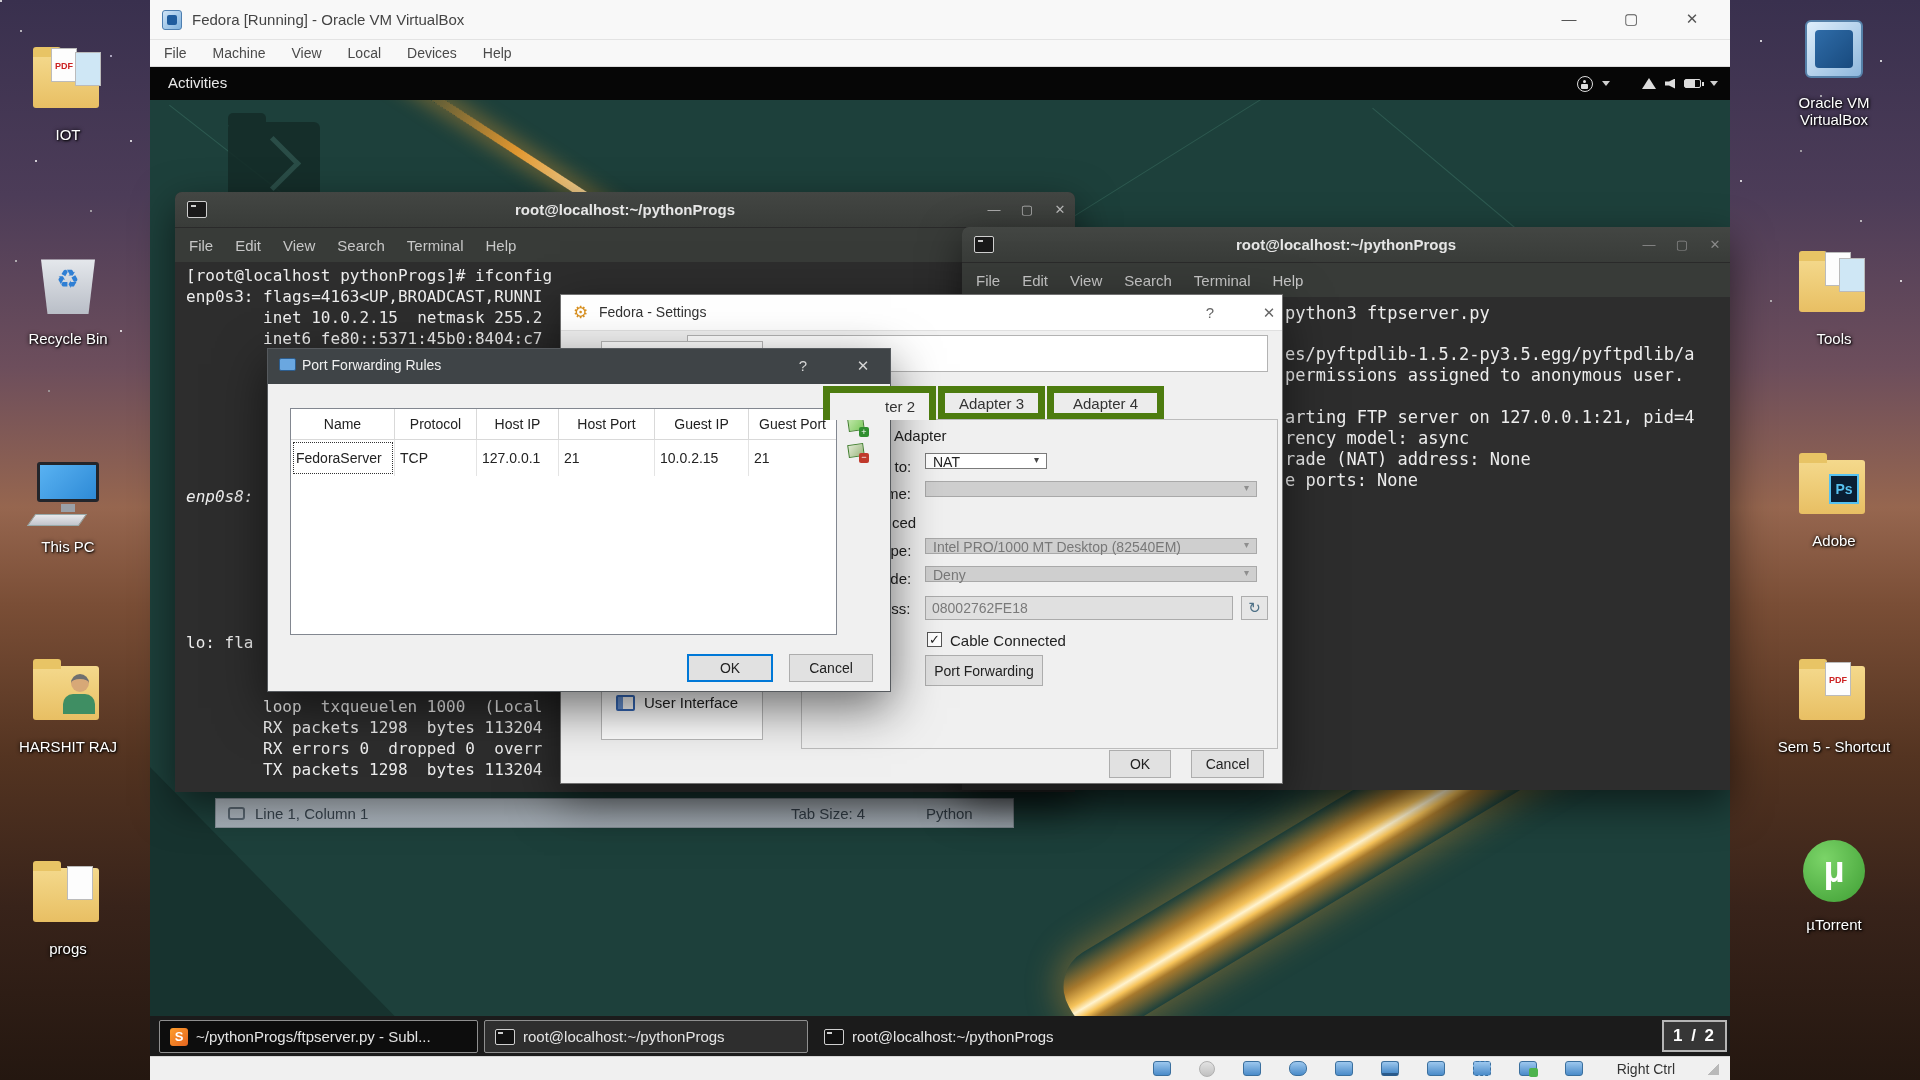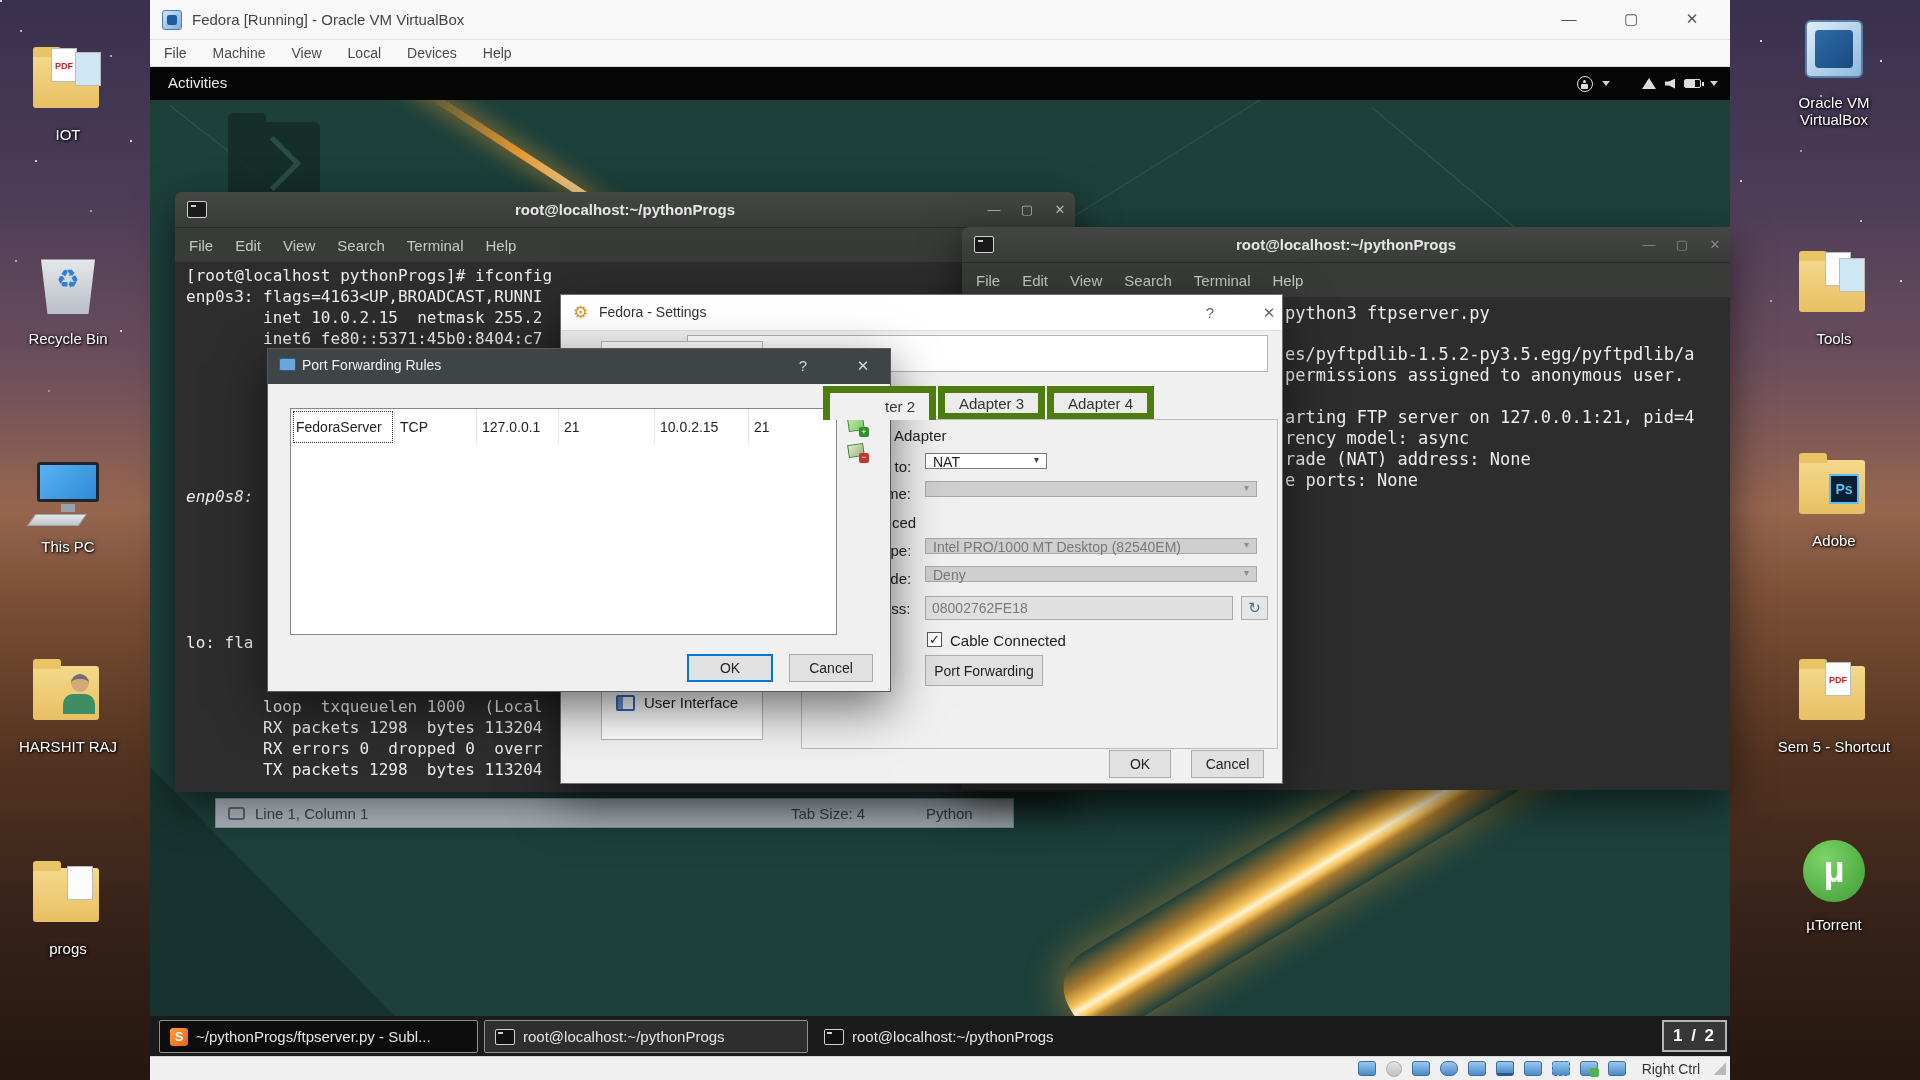--- a/index.html
+++ b/index.html
@@ -40,21 +40,21 @@
   .ps-badge { position:absolute; left:34px; top:22px; width:30px; height:30px; background:#0a1f33; border:2px solid #57c2f0; color:#57c2f0; font-size:14px; font-weight:bold; text-align:center; line-height:26px; }
 
   
   .vb-titlebar { left:150px; top:0; width:1580px; height:40px; background:#f8f8f8; border-bottom:1px solid #e3e3e3; }
   .vb-app-icon { position:absolute; left:12px; top:10px; width:20px; height:20px; background:linear-gradient(135deg,#cfe4f7,#7fb1dd); border:1px solid #4d7eb0; border-radius:3px; }
   .vb-app-icon:before { content:""; position:absolute; left:4px; top:4px; right:4px; bottom:4px; background:#1f5c9e; border-radius:2px; }
   .vb-title { position:absolute; left:42px; top:11px; font-size:15px; color:#444; }
   .vb-btn { position:absolute; top:6px; width:28px; height:26px; color:#555; font-size:15px; text-align:center; line-height:26px; }
   .vb-menubar { left:150px; top:40px; width:1580px; height:27px; background:#f8f8f8; border-bottom:1px solid #dcdcdc; display:flex; align-items:center; padding-left:14px; gap:26px; }
   .vb-menu-item { font-size:14px; color:#4a4a4a; }
-  .vb-statusbar { left:150px; top:1056px; width:1580px; height:24px; background:#f0f0f0; border-top:1px solid #d6d6d6; display:flex; justify-content:flex-end; align-items:center; gap:10px; padding-right:4px; }
+  .vb-statusbar { left:150px; top:1056px; width:1580px; height:24px; background:#f0f0f0; border-top:1px solid #d6d6d6; display:flex; justify-content:flex-end; align-items:center; gap:28px; padding-right:11px; }
   .st-icon { width:18px; height:15px; border-radius:3px; position:relative; }
   .st-blue { background:linear-gradient(180deg,#9cc7ee,#4a8bc9); border:1px solid #3a6f9e; }
   .st-gray { background:linear-gradient(180deg,#e2e2e2,#c0c0c0); border:1px solid #b0b0b0; border-radius:50%; width:16px; height:16px; }
   .st-green:after { content:""; position:absolute; right:-2px; bottom:-2px; width:9px; height:9px; background:#4db34d; border-radius:2px; }
   .st-label { font-size:14px; color:#333; margin-left:6px; }
   .grip { width:12px; height:12px; background:linear-gradient(135deg,transparent 50%,#b9b9b9 50%); margin-left:4px; }
 
   
   .vm-screen { left:150px; top:67px; width:1580px; height:989px; background:#1d403b; overflow:hidden; }
   .vm-line { position:absolute; background:#2e5a51; height:1px; }
@@ -364,21 +364,21 @@
       <span class="ui-icon"></span>
       <span>User Interface</span>
     </div>
   </div>
   <div class="tab tab-selected" style="left:262px;width:113px;">
     <span>ter 2</span>
   </div>
   <div class="tab" style="left:377px;width:107px;">
     <span>Adapter 3</span>
   </div>
-  <div class="tab" style="left:486px;width:107px;">
+  <div class="tab" style="left:486px;width:117px;">
     <span>Adapter 4</span>
   </div>
   <div class="panel"></div>
 
   <div class="frag" style="left:333px;top:132px;">Adapter</div>
 
   <div class="frag" style="left:321px;top:163px;">d to:</div>
   <div class="combo" style="left:364px;top:158px;width:122px;">
     <span>NAT</span>
     <span class="arr">▾</span>
@@ -430,20 +430,28 @@
 
 <div class="abs pf-dlg">
   <div class="pf-title">
     <div class="pf-ico"></div>
     <span class="pf-title-text">Port Forwarding Rules</span>
     <div class="win-btn pf-help" style="left:523px;">?</div>
     <div class="win-btn pf-close" style="left:583px;">✕</div>
   </div>
 
   <div class="pf-table">
+    <div class="pf-thead">
+      <div class="pf-th" style="width:104px;">Name</div>
+      <div class="pf-th" style="width:82px;">Protocol</div>
+      <div class="pf-th" style="width:82px;">Host IP</div>
+      <div class="pf-th" style="width:96px;">Host Port</div>
+      <div class="pf-th" style="width:94px;">Guest IP</div>
+      <div class="pf-th" style="width:87px;border-right:none;">Guest Port</div>
+    </div>
     <div class="pf-row">
       <div class="pf-td cell-focus" style="width:104px;">FedoraServer</div>
       <div class="pf-td" style="width:82px;">TCP</div>
       <div class="pf-td" style="width:82px;">127.0.0.1</div>
       <div class="pf-td" style="width:96px;">21</div>
       <div class="pf-td" style="width:94px;">10.0.2.15</div>
       <div class="pf-td" style="width:87px;border-right:none;">21</div>
     </div>
   </div>
 

